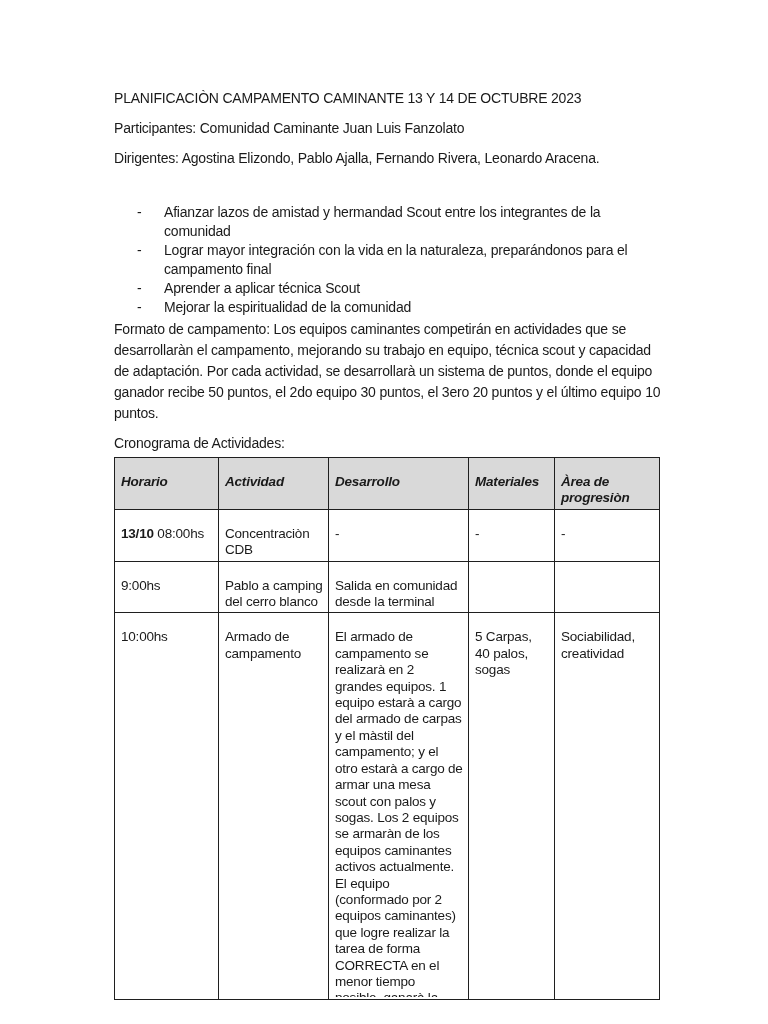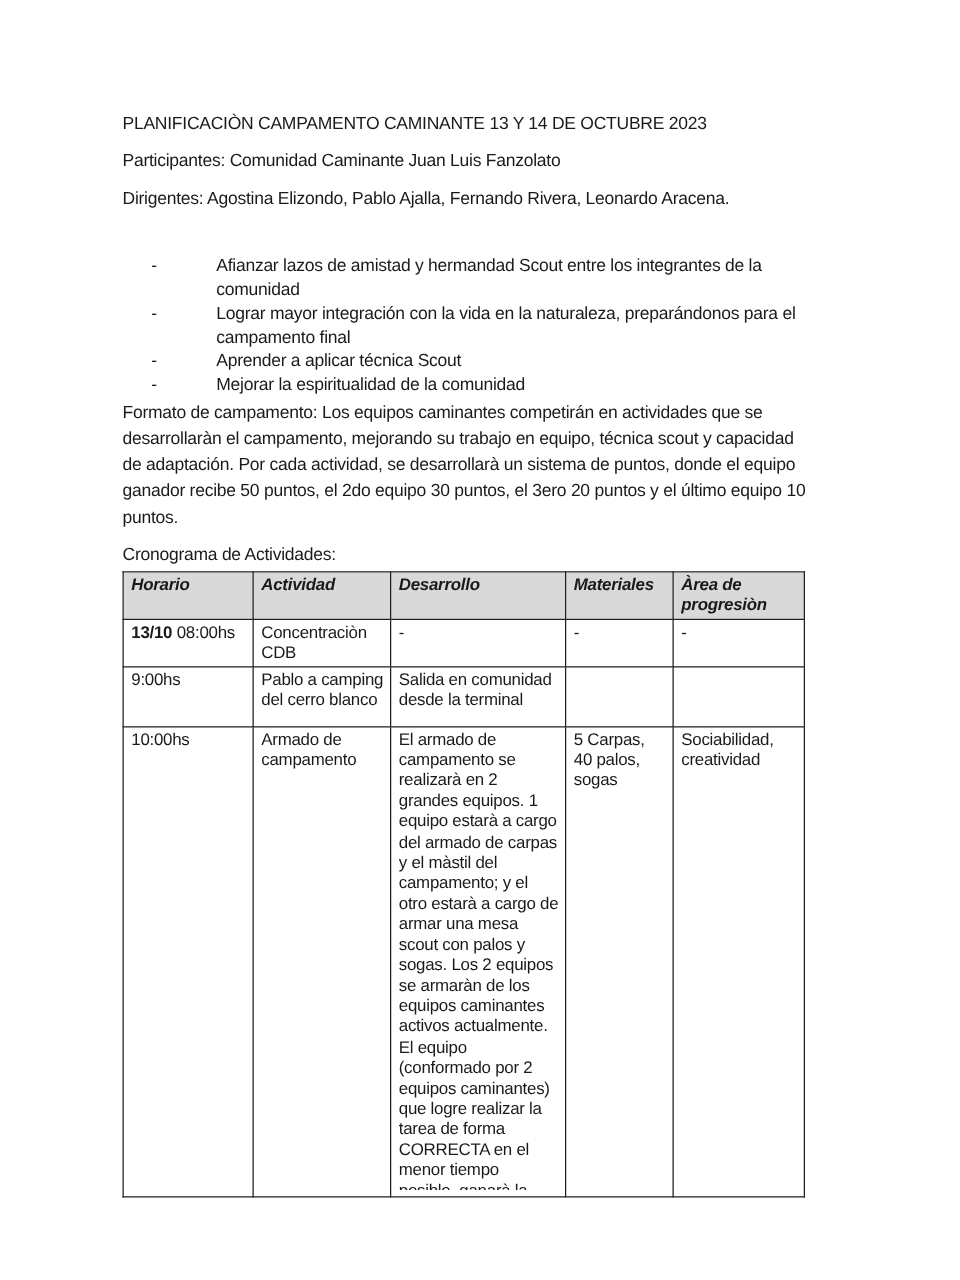--- a/index.html
+++ b/index.html
@@ -11,55 +11,55 @@
     overflow: hidden;
   }
   .page {
     position: relative;
     width: 768px; height: 1024px;
     background: #ffffff;
     overflow: hidden;
   }
   .content {
     position: absolute;
-    left: 98px; top: 88px;
+    left: 114px; top: 88px;
     width: 550px;
     font-size: 14px;
     line-height: 21px;
     letter-spacing: -0.2px;
   }
   .para { margin: 0 0 9px 0; }
   .para.no-after { margin-bottom: 0; }
   .para.gap-after { margin-bottom: 34px; }
   .objectives {
     list-style: none;
     margin: 0 0 2px 0;
     line-height: 19px;
   }
   .objectives li {
     display: flex;
     padding-left: 23px;
   }
   .objectives .marker {
     flex: 0 0 27px;
   }
-  .objectives .obj-text { flex: 1 1 auto; margin-left: 25px; }
+  .objectives .obj-text { flex: 1 1 auto; }
   .schedule-wrap { margin-top: 3px; }
   table.schedule {
     border-collapse: collapse;
     table-layout: fixed;
     width: 545px;
     font-size: 13.5px;
     line-height: 16.4px;
     letter-spacing: -0.2px;
   }
   table.schedule th, table.schedule td {
     border: 1px solid #1f1f1f;
     vertical-align: top;
-    padding: 2px 5px 2px 6px;
+    padding: 16px 5px 2px 6px;
     text-align: left;
     overflow: hidden;
   }
   table.schedule th {
     background: #d9d9d9;
     font-weight: bold;
     font-style: italic;
     height: 32px;
   }
   tr.row-1 td { height: 34px; }

